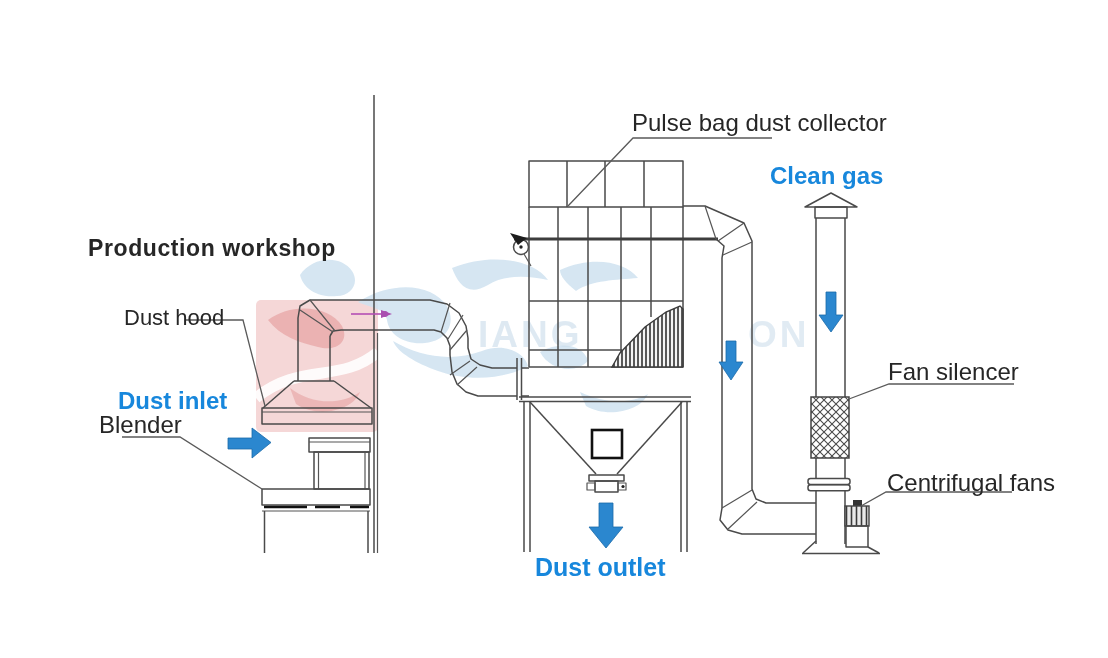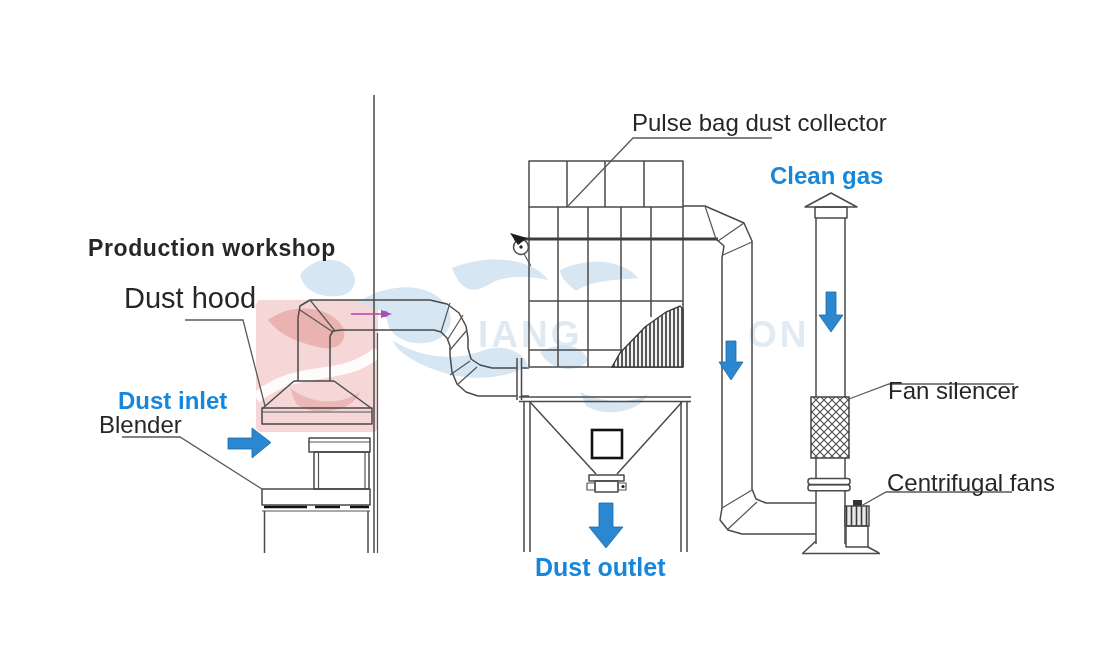--- a/index.html
+++ b/index.html
@@ -188,21 +188,21 @@
 
     <g stroke="#1a6aa8" stroke-width="0.8">
       <polygon points="228,438 252,438 252,428 271,442.5 252,458 252,449 228,449" fill="#2b87cf"></polygon>
       <polygon points="726,341 736,341 736,362 743,362 731,380 719,362 726,362" fill="#2b87cf"></polygon>
       <polygon points="826,292 836,292 836,315 843,315 831,332 819,315 826,315" fill="#2b87cf"></polygon>
       <polygon points="599,503 613,503 613,527 623,527 606,548 589,527 599,527" fill="#2b87cf"></polygon>
     </g>
   </svg>
 
   <div class="lbl bold" style="left:88px;top:204px;font-size:23px;letter-spacing:0.6px;margin-top:32px;">Production workshop</div>
-  <div class="lbl" style="left:124px;top:283px;font-size:29px;">Dust hood</div>
+  <div class="lbl" style="left:124px;top:306px;font-size:22px;">Dust hood</div>
   <div class="lbl blue" style="left:118px;top:377px;margin-top:11px;">Dust inlet</div>
   <div class="lbl" style="left:99px;top:412px;text-align:center;">Blender</div>
   <div class="lbl" style="left:632px;top:110px;">Pulse bag dust collector</div>
   <div class="lbl blue" style="left:770px;top:163px;text-align:center;">Clean gas</div>
-  <div class="lbl" style="left:888px;top:378px;">Fan silencer</div>
+  <div class="lbl" style="left:888px;top:359px;">Fan silencer</div>
   <div class="lbl" style="left:887px;top:470px;">Centrifugal fans</div>
   <div class="lbl blue" style="left:535px;top:554px;font-size:25px;">Dust outlet</div>
 </div>
 
 </body></html>

